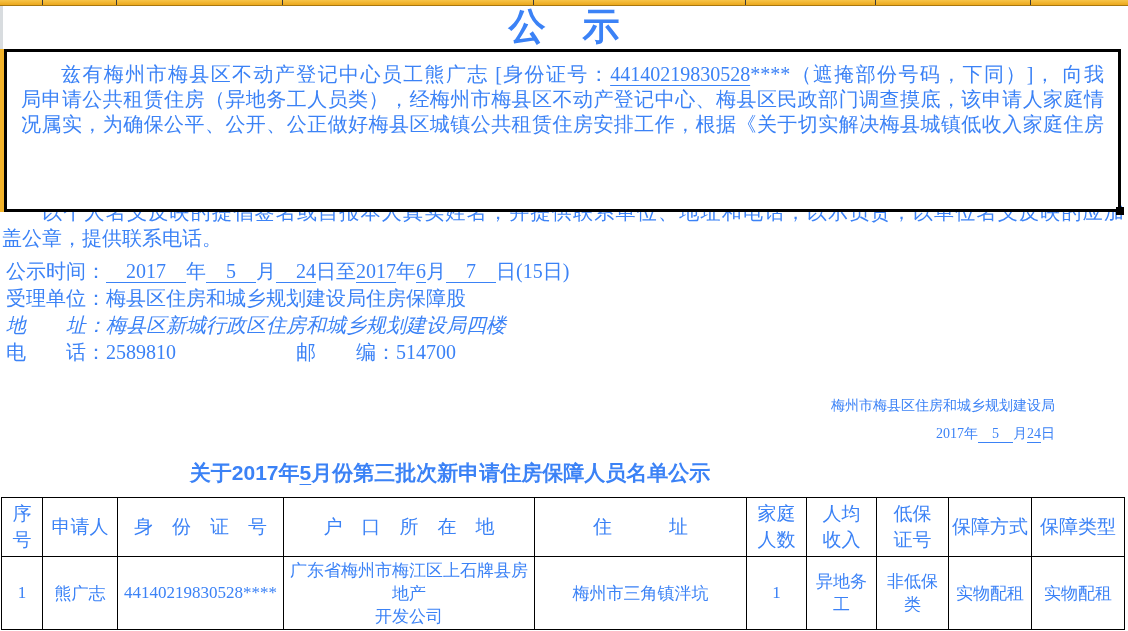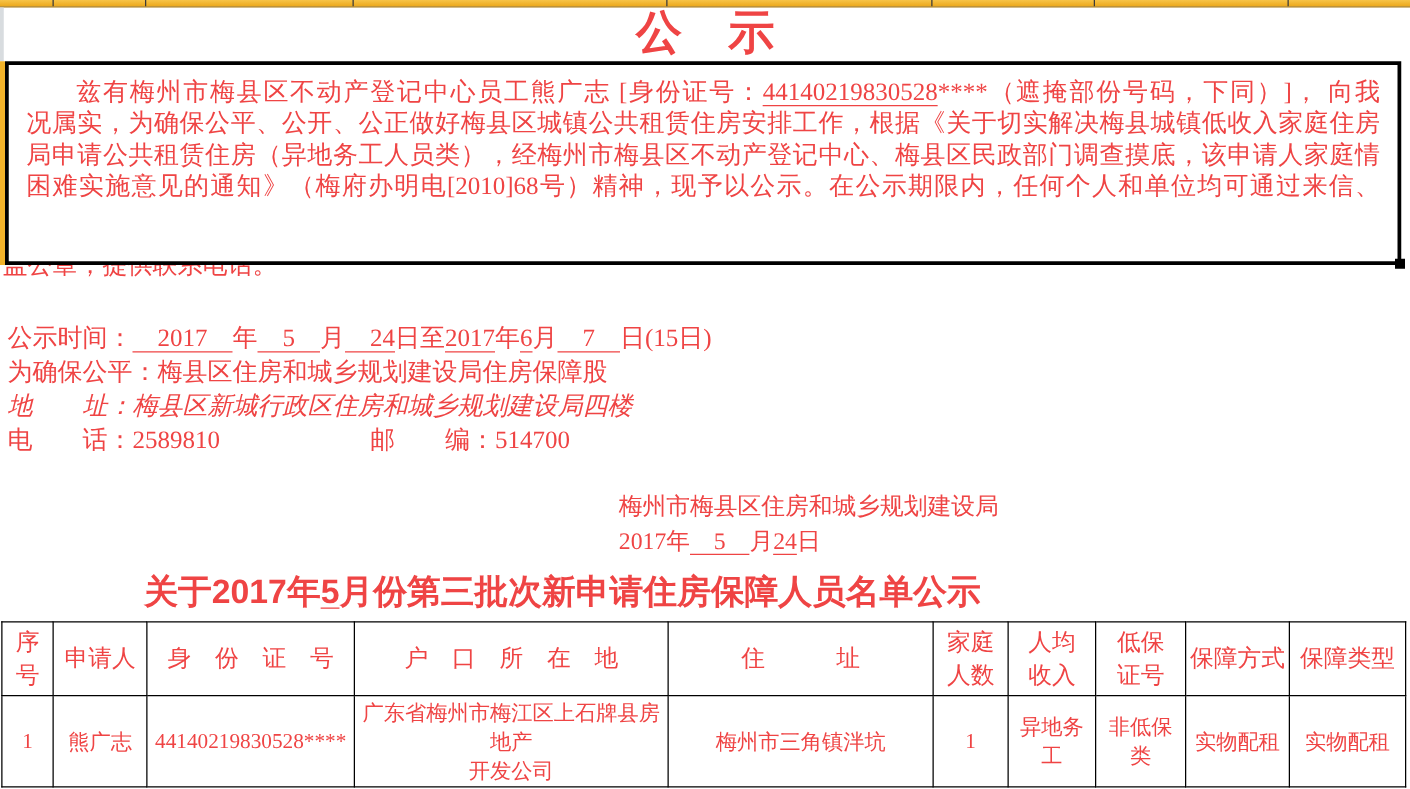--- a/index.html
+++ b/index.html
@@ -1,18 +1,18 @@
 <!DOCTYPE html>
 <html><head>
 <meta charset="utf-8">
 <style>
   html,body { margin:0; padding:0; background:#fff; }
   .canvas {
     position:relative; width:1128px; height:631px; overflow:hidden;
-    background:#fff; font-family:"Liberation Serif","DejaVu Serif",serif; color:#ef4444;
+    background:#fff; font-family:"Liberation Serif","DejaVu Serif",serif; color:#3b82f6;
   }
   
   .top-strip { position:absolute; left:0; top:0; width:1128px; height:5px;
     background:linear-gradient(#f7c448,#eca81c); border-bottom:1px solid #a8770e; }
   .tick { position:absolute; top:0; width:1px; height:5px; background:#3a3a3a; }
   .left-gray { position:absolute; left:0; top:6px; width:3px; height:43px; background:#d8dcdf; }
 
   
   .main-title { position:absolute; left:0; top:6px; width:1128px; text-align:center;
     font-size:37px; font-weight:bold; line-height:42px; }
@@ -37,26 +37,26 @@
   .u { text-decoration:underline; text-underline-offset:4px; text-decoration-thickness:1px; }
 
   
   .info-line { position:absolute; left:6px; font-size:20px; line-height:26px; white-space:pre; }
   .pub-time   { top:258px; }
   .accept-unit{ top:285px; }
   .addr-line  { top:312px;font-style:italic; }
   .phone-line { top:339px; }
 
   
-  .sign-block { position:absolute; left:495px; top:392px; width:560px; text-align:left;
-    font-size:19px; line-height:28px; }
+  .sign-block { position:absolute; left:495px; top:392px; width:560px; text-align:right;
+    font-size:14px; line-height:28px; }
 
   
   .table-title { position:absolute; left:0; top:456px; width:900px; text-align:center;
-    font-size:27px; font-weight:bold; line-height:34px;
+    font-size:21px; font-weight:bold; line-height:34px;
     font-family:"Liberation Sans","DejaVu Sans",sans-serif; }
 
   
   table.applicants { position:absolute; left:1px; top:497px; border-collapse:collapse;
     table-layout:fixed; font-size:18px; text-align:center;
     font-family:"Liberation Serif","DejaVu Serif",serif; }
   table.applicants th, table.applicants td {
     border:1px solid #000; padding:0 3px; font-weight:normal;
     white-space:pre-line; vertical-align:middle; overflow:hidden; }
   table.applicants th { height:58px; font-size:19px; }
@@ -74,34 +74,34 @@
     <div class="tick" style="left:533px"></div>
     <div class="tick" style="left:745px"></div>
     <div class="tick" style="left:875px"></div>
     <div class="tick" style="left:1030px"></div>
   </div>
   <div class="left-gray"></div>
 
   <div class="main-title">公　示</div>
 
   <div class="remark">
+    <div class="r1">以个人名义反映的提倡签名或自报本人真实姓名，并提供联系单位、地址和电话，以示负责；以单位名义反映的应加</div>
     <div class="r2">盖公章，提供联系电话。</div>
   </div>
 
   <div class="notice-box">
     <div class="box-line first"><span>兹有梅州市梅县区不动产登记中心员工熊广志 [身份证号：</span><span class="u">44140219830528</span><span>****（遮掩部份号码，下同）]， 向我</span></div>
+    <div class="box-line">局申请公共租赁住房（异地务工人员类），经梅州市梅县区不动产登记中心、梅县区民政部门调查摸底，该申请人家庭情</div>
     <div class="box-line">况属实，为确保公平、公开、公正做好梅县区城镇公共租赁住房安排工作，根据《关于切实解决梅县城镇低收入家庭住房</div>
-    <div class="box-line">局申请公共租赁住房（异地务工人员类），经梅州市梅县区不动产登记中心、梅县区民政部门调查摸底，该申请人家庭情</div>
-    <div class="box-line">困难实施意见的通知》（梅府办明电[2010]68号）精神，现予以公示。在公示期限内，任何个人和单位均可通过来信、</div>
   </div>
   <div class="yellow-sliver"></div>
   <div class="fill-handle"></div>
 
   <div class="info-line pub-time"><span>公示时间：</span><span class="u">　2017　</span><span>年</span><span class="u">　5　</span><span>月</span><span class="u">　24</span><span>日至</span><span class="u">2017</span><span>年</span><span class="u">6</span><span>月</span><span class="u">　7　</span><span>日(15日)</span></div>
-  <div class="info-line accept-unit">为确保公平：梅县区住房和城乡规划建设局住房保障股</div>
+  <div class="info-line accept-unit">受理单位：梅县区住房和城乡规划建设局住房保障股</div>
   <div class="info-line addr-line">地　　址：梅县区新城行政区住房和城乡规划建设局四楼</div>
   <div class="info-line phone-line">电　　话：2589810　　　　　　邮　　编：514700</div>
 
   <div class="sign-block">
     <div>梅州市梅县区住房和城乡规划建设局</div>
     <div><span>2017年</span><span class="u">　5　</span><span>月</span><span class="u">24</span><span>日</span></div>
   </div>
 
   <div class="table-title"><span>关于2017年</span><span class="u">5</span><span>月份第三批次新申请住房保障人员名单公示</span></div>
 

